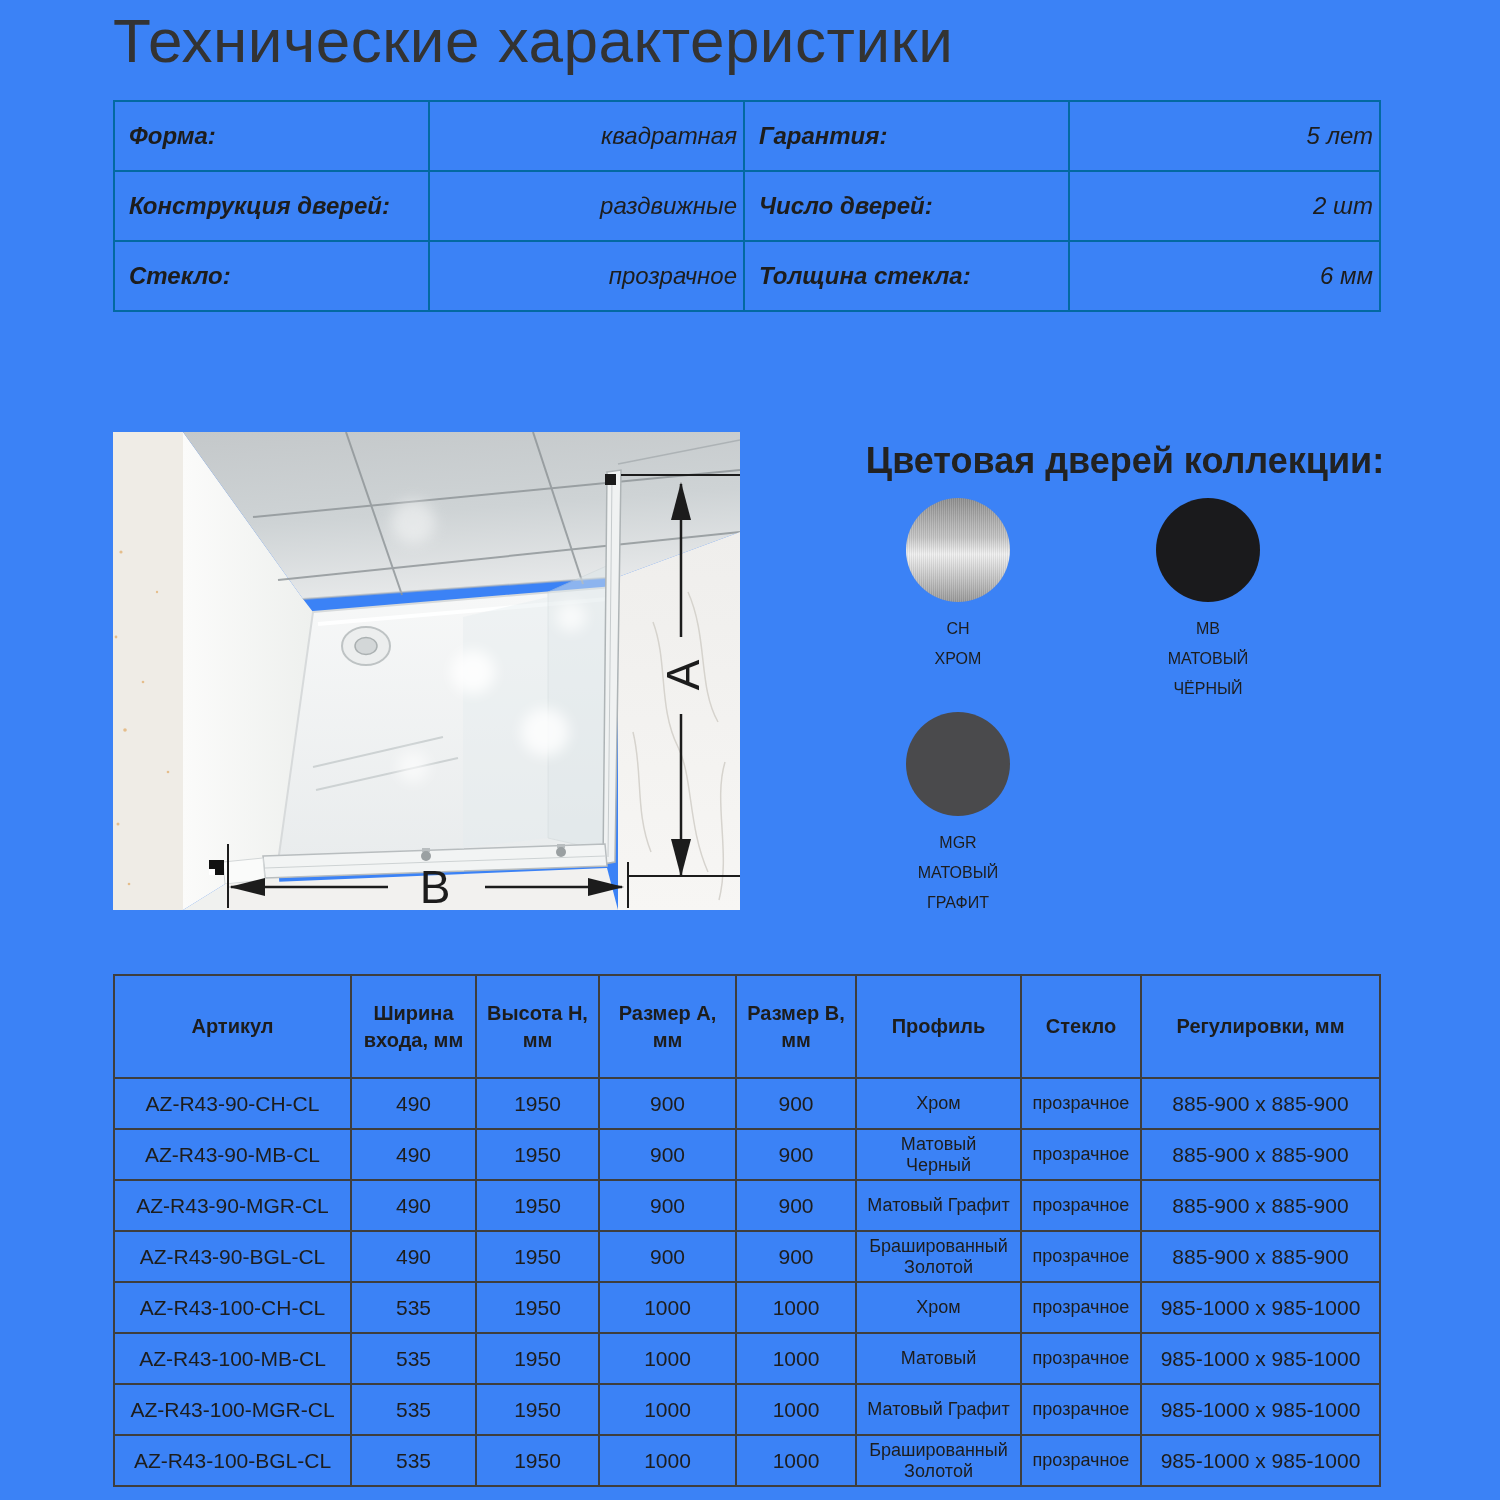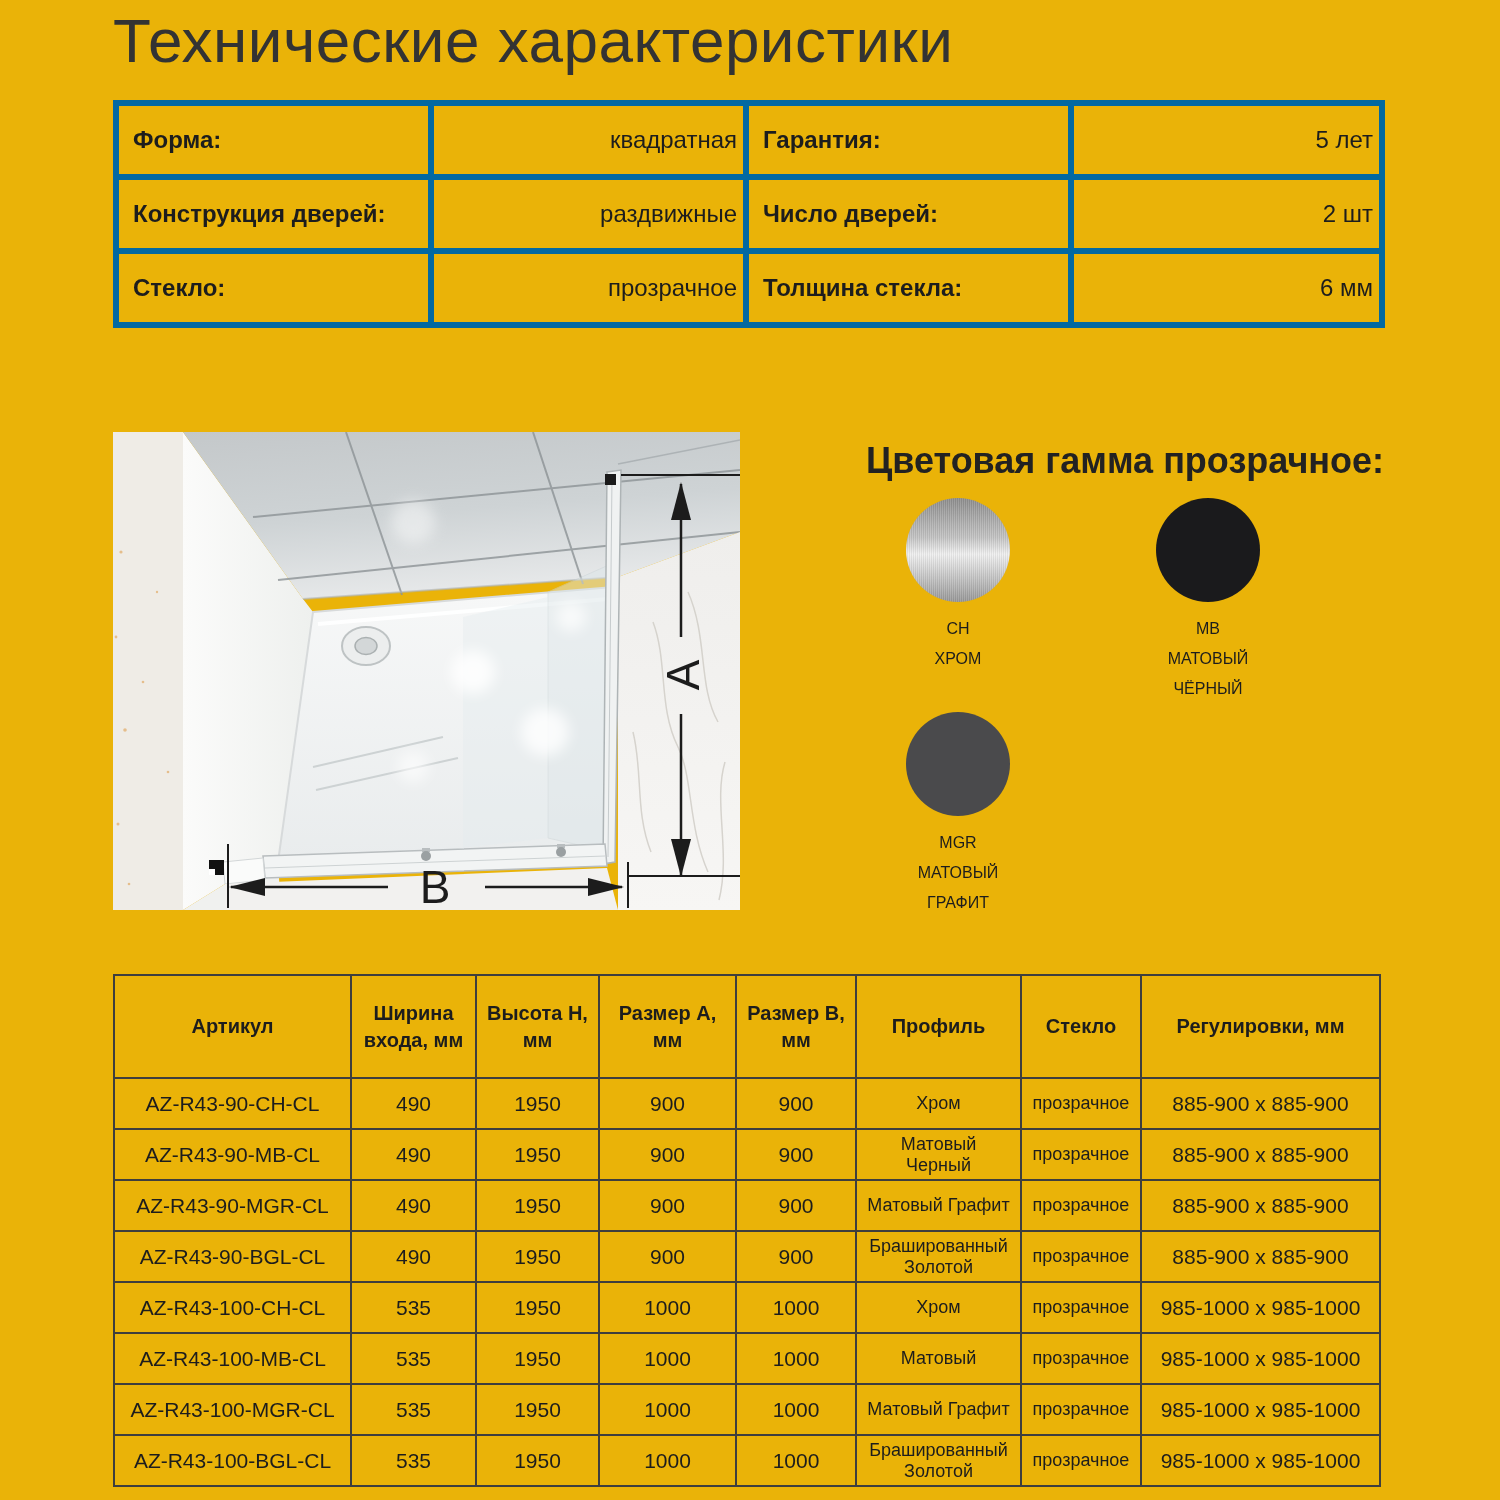--- a/index.html
+++ b/index.html
@@ -1,24 +1,24 @@
 <!DOCTYPE html>
 <html><head>
 <meta charset="utf-8">
 <style>
   html,body{margin:0;padding:0;background:#ffffff;}
-  #page{position:relative;width:1500px;height:1500px;background:#eab308;overflow:hidden;
+  #page{position:relative;width:1500px;height:1500px;background:#3b82f6;overflow:hidden;
         font-family:"Liberation Sans",sans-serif;color:#1d1d1d;}
   
   .page-title{position:absolute;left:113px;top:8px;font-size:62px;font-weight:500;
               color:#333;letter-spacing:.5px;line-height:1.05;}
   
   table{border-collapse:collapse;table-layout:fixed;}
   .spec{position:absolute;left:113px;top:100px;width:1266px;}
-  .spec td{border:6px solid #0369a1;height:68px;vertical-align:middle;font-size:24px;}
+  .spec td{border:2px solid #0369a1;height:68px;vertical-align:middle;font-size:24px;font-style:italic;}
   .spec td.lbl{font-weight:bold;text-align:left;padding:0 6px 0 14px;}
   .spec td.val{text-align:right;padding:0 6px 0 26px;}
   
   .diagram{position:absolute;left:113px;top:432px;width:627px;height:478px;}
   
   .gamma-heading{position:absolute;left:845px;top:440px;width:560px;text-align:center;
                  font-size:36px;font-weight:bold;color:#222;}
   .gamma-grid{position:absolute;left:833px;top:498px;width:500px;display:grid;
               grid-template-columns:250px 250px;grid-template-rows:214px auto;justify-items:center;}
   .swatch{display:flex;flex-direction:column;align-items:center;}
@@ -182,21 +182,21 @@
       <line x1="115" y1="412" x2="115" y2="476" stroke-width="2"></line>
       <line x1="515" y1="430" x2="515" y2="476" stroke-width="2"></line>
       <line x1="118" y1="455" x2="275" y2="455" stroke-width="2.5"></line>
       <line x1="372" y1="455" x2="509" y2="455" stroke-width="2.5"></line>
       <polygon points="116,455 152,446 152,464" stroke="none"></polygon>
       <polygon points="511,455 475,446 475,464" stroke="none"></polygon>
     </g>
     <text x="322" y="471" text-anchor="middle" font-family="Liberation Sans, sans-serif" font-size="46" fill="#1c1c1c">B</text>
   </svg>
 
-  <div class="gamma-heading">Цветовая гамма прозрачное:</div>
+  <div class="gamma-heading">Цветовая дверей коллекции:</div>
   <div class="gamma-grid">
     <div class="swatch">
       <div class="sw-circle" style="background: repeating-linear-gradient(90deg, rgba(255, 255, 255, 0.1) 0px, rgba(255, 255, 255, 0.1) 1px, rgba(0, 0, 0, 0.06) 1px, rgba(0, 0, 0, 0.06) 2px), linear-gradient(rgb(142, 142, 142) 0%, rgb(196, 196, 196) 38%, rgb(240, 240, 240) 54%, rgb(152, 152, 152) 100%);"></div>
       <div class="sw-code">CH</div>
       <div class="sw-name">ХРОМ</div>
     </div>
     <div class="swatch">
       <div class="sw-circle" style="background: rgb(26, 26, 28);"></div>
       <div class="sw-code">MB</div>
       <div class="sw-name">МАТОВЫЙ

